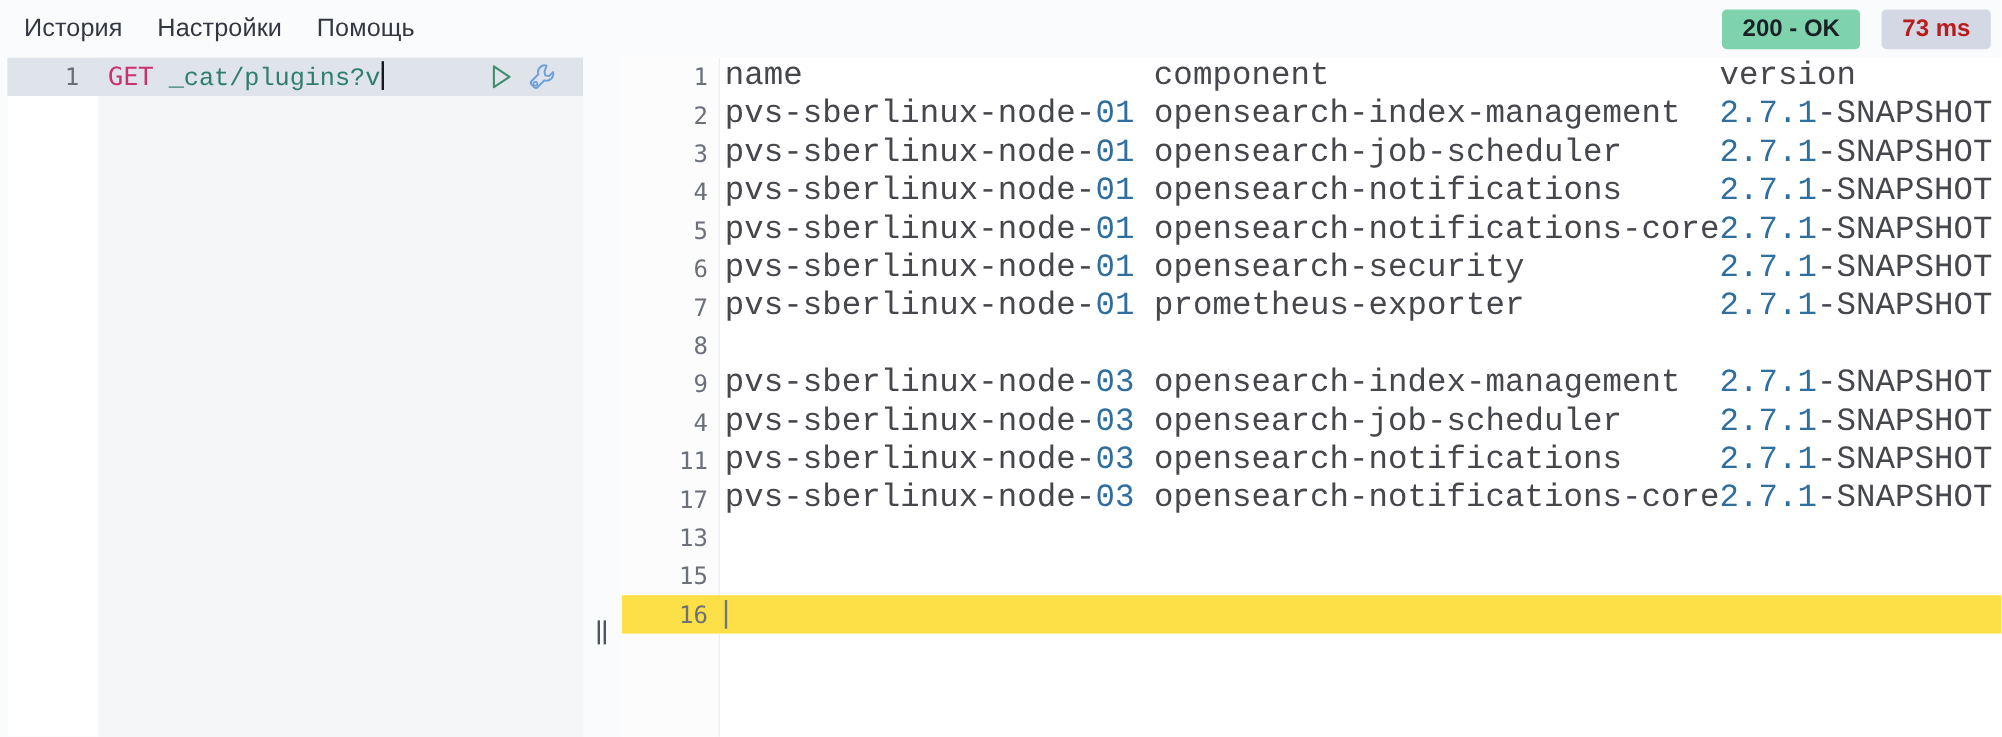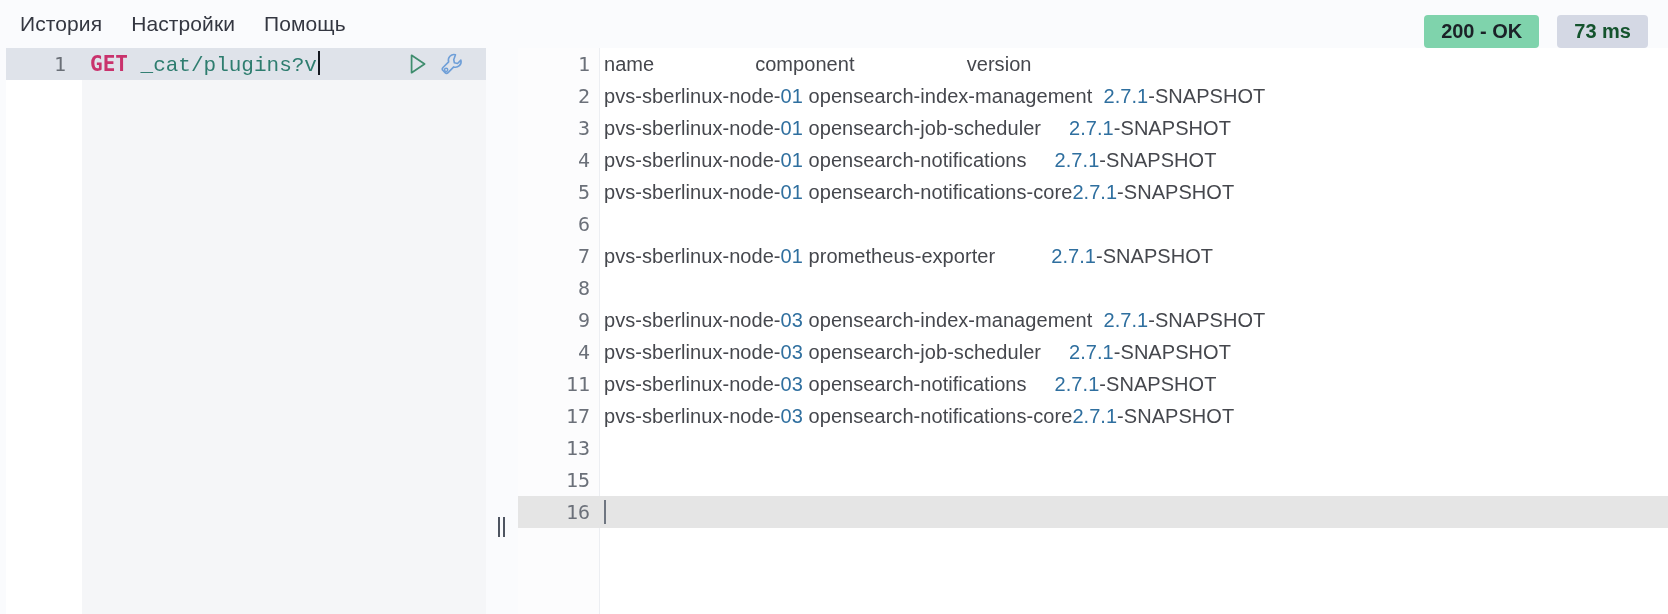--- a/index.html
+++ b/index.html
@@ -38,41 +38,41 @@
   }
   .menu-item {
     font-size: 21px;
     color: #343741;
     letter-spacing: 0.1px;
     cursor: pointer;
     white-space: nowrap;
   }
   .status-group {
     position: absolute;
-    right: 20px; top: 0;
+    right: 9px; top: 0;
     height: 48px;
     display: flex;
-    align-items: flex-end;
+    align-items: center;
     gap: 18px;
   }
   .badge {
     border-radius: 4px;
     font-size: 20px;
     font-weight: bold;
     padding: 6px 17px 7px 17px;
     white-space: nowrap;
     line-height: 1;
   }
   .badge-ok {
     background: #7fd3ac;
     color: #1b2127;
   }
   .badge-time {
     background: #d4d8e4;
-    color: #14532d;
+    color: #b91c1c;
   }
 
   
   .pane-left {
     position: absolute;
     left: 0; top: 48px;
     width: 492px;
     height: 566px;
     background: #fafbfd;
   }
@@ -118,21 +118,21 @@
   }
   .l-code {
     position: absolute;
     left: 84px; top: 0;
     height: 32px;
     line-height: 32px;
     font-family: "DejaVu Sans Mono", monospace;
     font-size: 21px;
     white-space: pre;
   }
-  .tok-method { color: #c9326c; font-weight: bold; }
+  .tok-method { color: #c9326c; font-weight: normal; }
   .tok-url { color: #2e7d6f; font-family: Liberation Mono, monospace; }
   .caret {
     display: inline-block;
     width: 2px;
     height: 24px;
     background: #14181f;
     vertical-align: -4px;
     margin-left: 1px;
   }
   .l-actions {
@@ -204,39 +204,39 @@
   .rlines {
     position: absolute;
     left: 0; top: 0;
     width: 1150px;
     height: 566px;
   }
   .rline {
     position: relative;
     height: 32px;
   }
-  .rline.active { background: #e5e5e5; }
+  .rline.active { background: #fde047; }
   .rline .rno {
     position: absolute;
     left: 0; top: 0;
     width: 72px;
     height: 32px;
     line-height: 32px;
     text-align: right;
     font-family: "DejaVu Sans Mono", monospace;
     font-size: 20px;
     color: #6b7079;
   }
   .rline .rtext {
     position: absolute;
     left: 86px; top: 0;
     height: 32px;
     line-height: 32px;
-    font-family: Liberation Sans, sans-serif;
-    font-size: 20px;
+    font-family: Liberation Mono, monospace;
+    font-size: 27px;
     letter-spacing: 0.05px;
     color: #45474d;
     white-space: pre;
   }
   .num { color: #2f6f9f; }
   .rcaret {
     position: absolute;
     left: 86px; top: 4px;
     width: 2px;
     height: 24px;
@@ -305,20 +305,21 @@
         <div class="rline">
           <span class="rno">4</span>
           <span class="rtext">pvs-sberlinux-node-<span class="num">01</span> opensearch-notifications     <span class="num">2.7.1</span>-SNAPSHOT</span>
         </div>
         <div class="rline">
           <span class="rno">5</span>
           <span class="rtext">pvs-sberlinux-node-<span class="num">01</span> opensearch-notifications-core<span class="num">2.7.1</span>-SNAPSHOT</span>
         </div>
         <div class="rline">
           <span class="rno">6</span>
+          <span class="rtext">pvs-sberlinux-node-<span class="num">01</span> opensearch-security          <span class="num">2.7.1</span>-SNAPSHOT</span>
         </div>
         <div class="rline">
           <span class="rno">7</span>
           <span class="rtext">pvs-sberlinux-node-<span class="num">01</span> prometheus-exporter          <span class="num">2.7.1</span>-SNAPSHOT</span>
         </div>
         <div class="rline">
           <span class="rno">8</span>
         </div>
         <div class="rline">
           <span class="rno">9</span>

